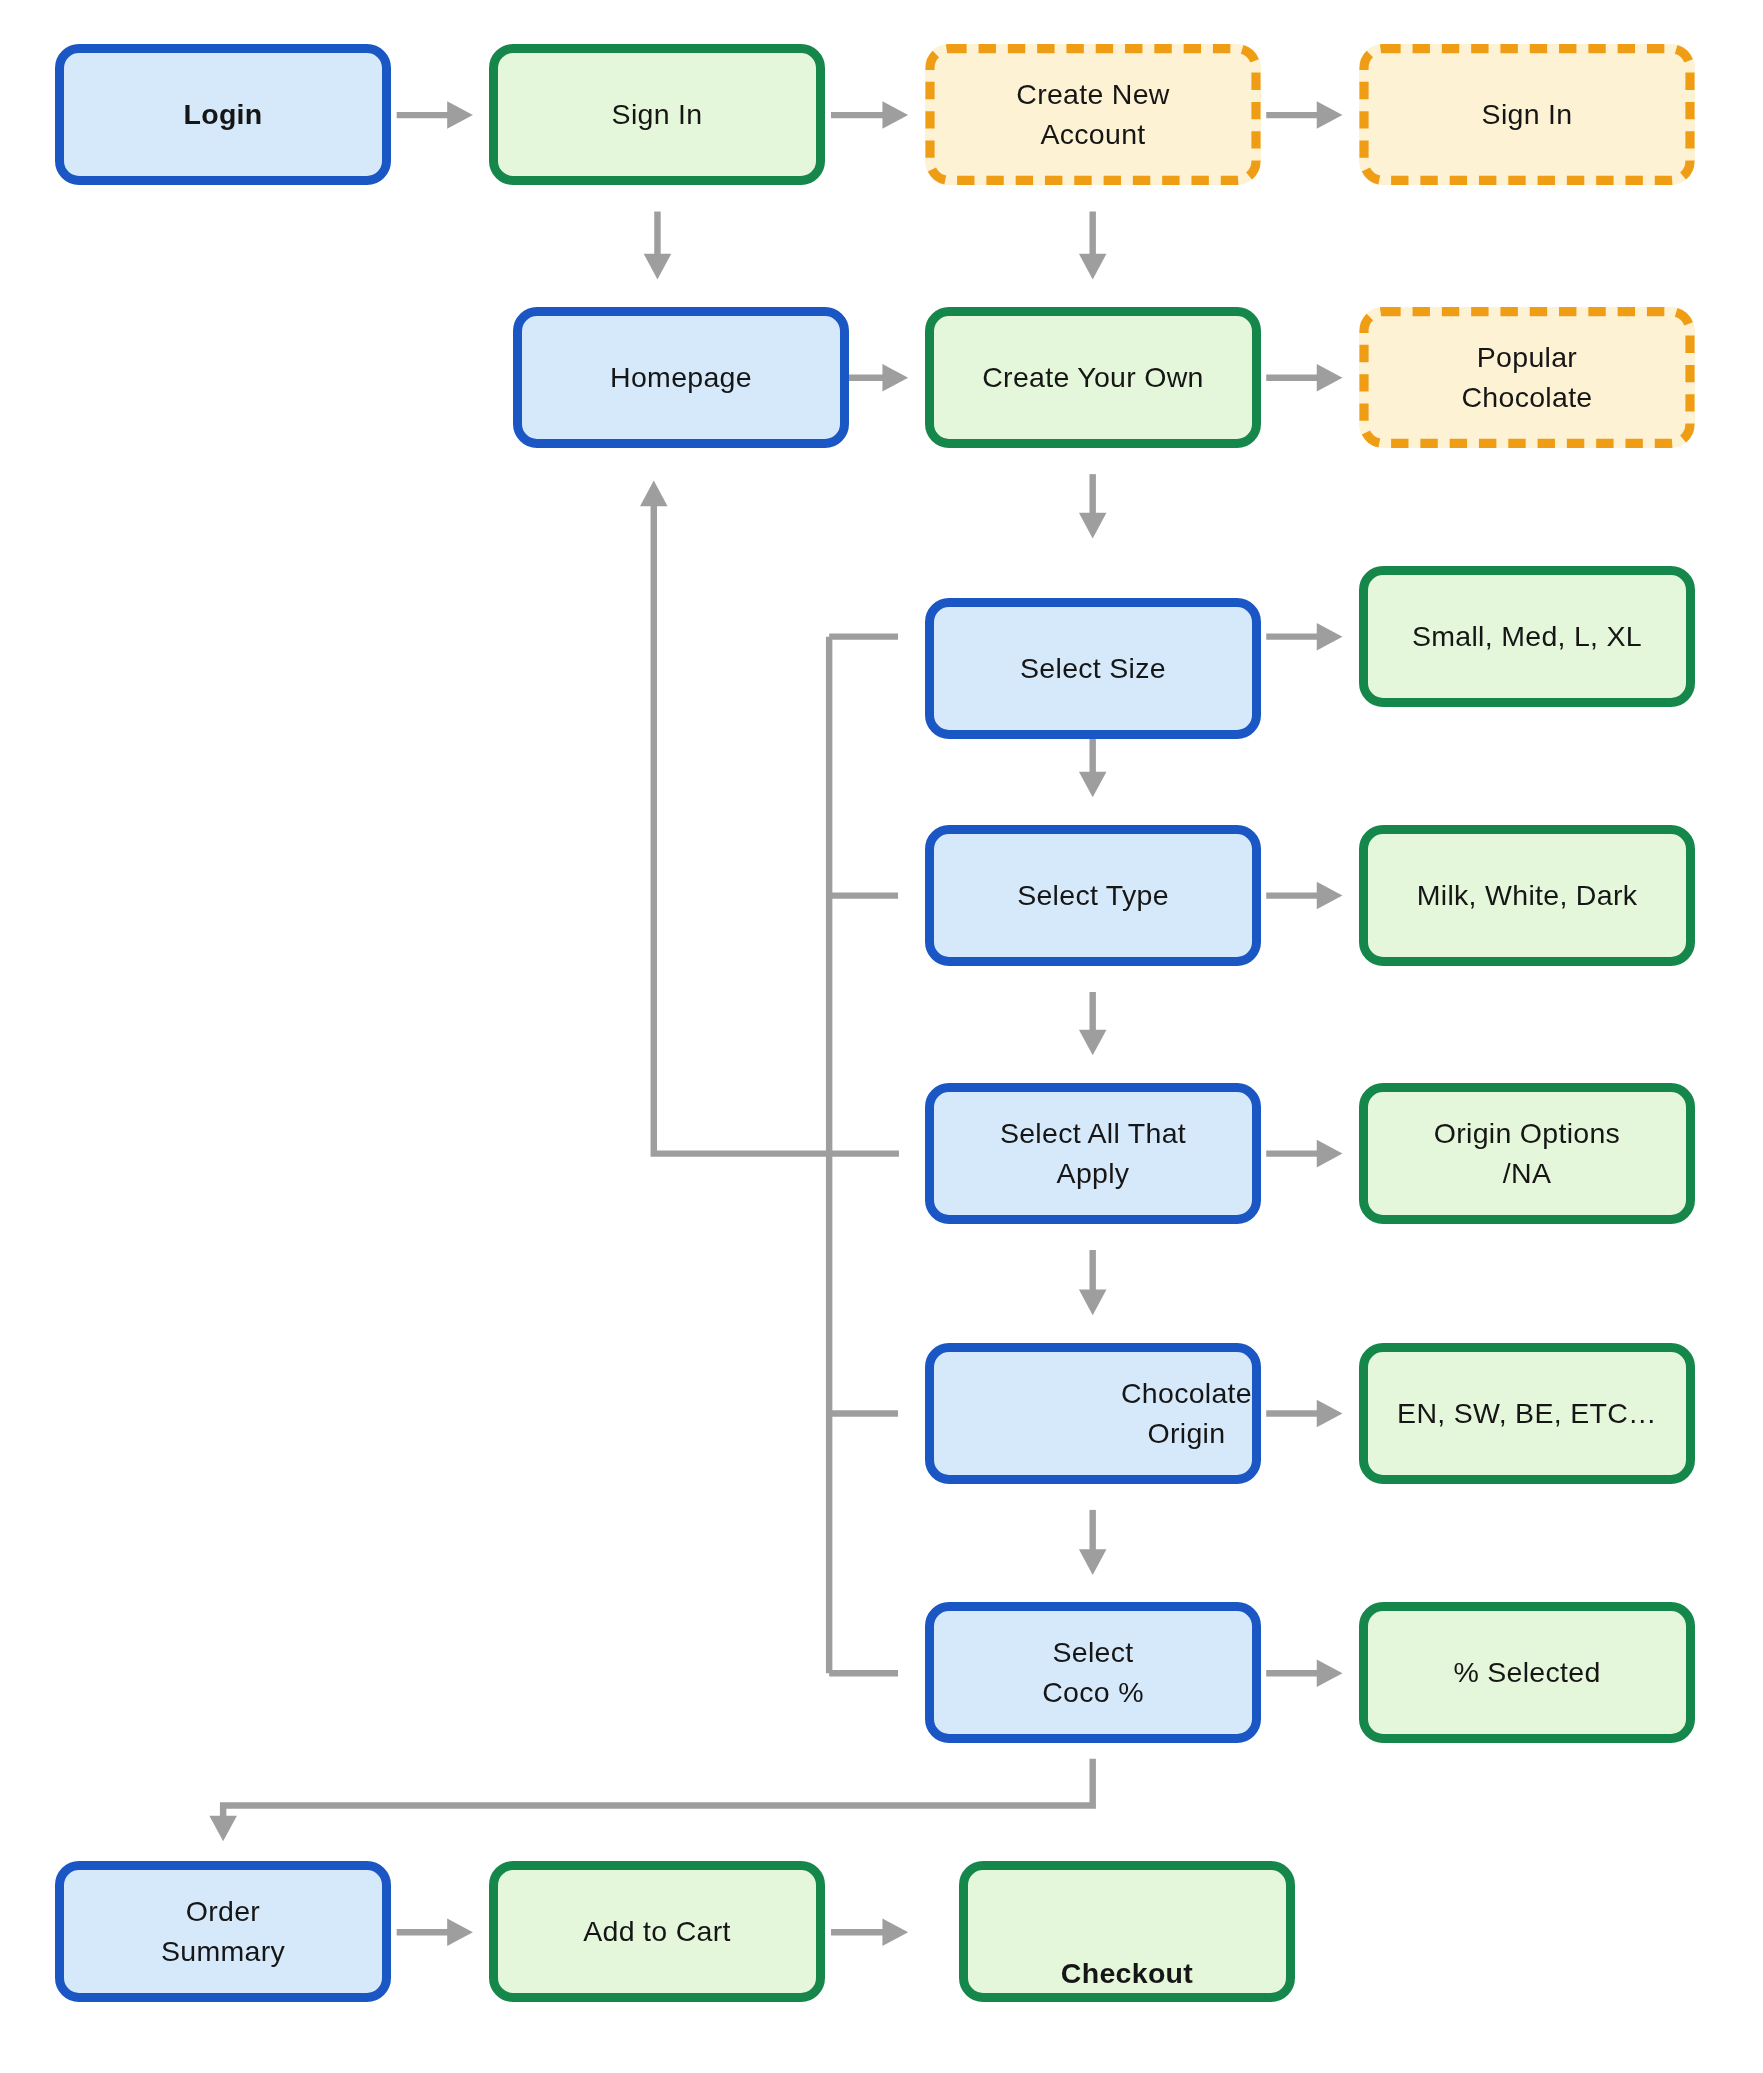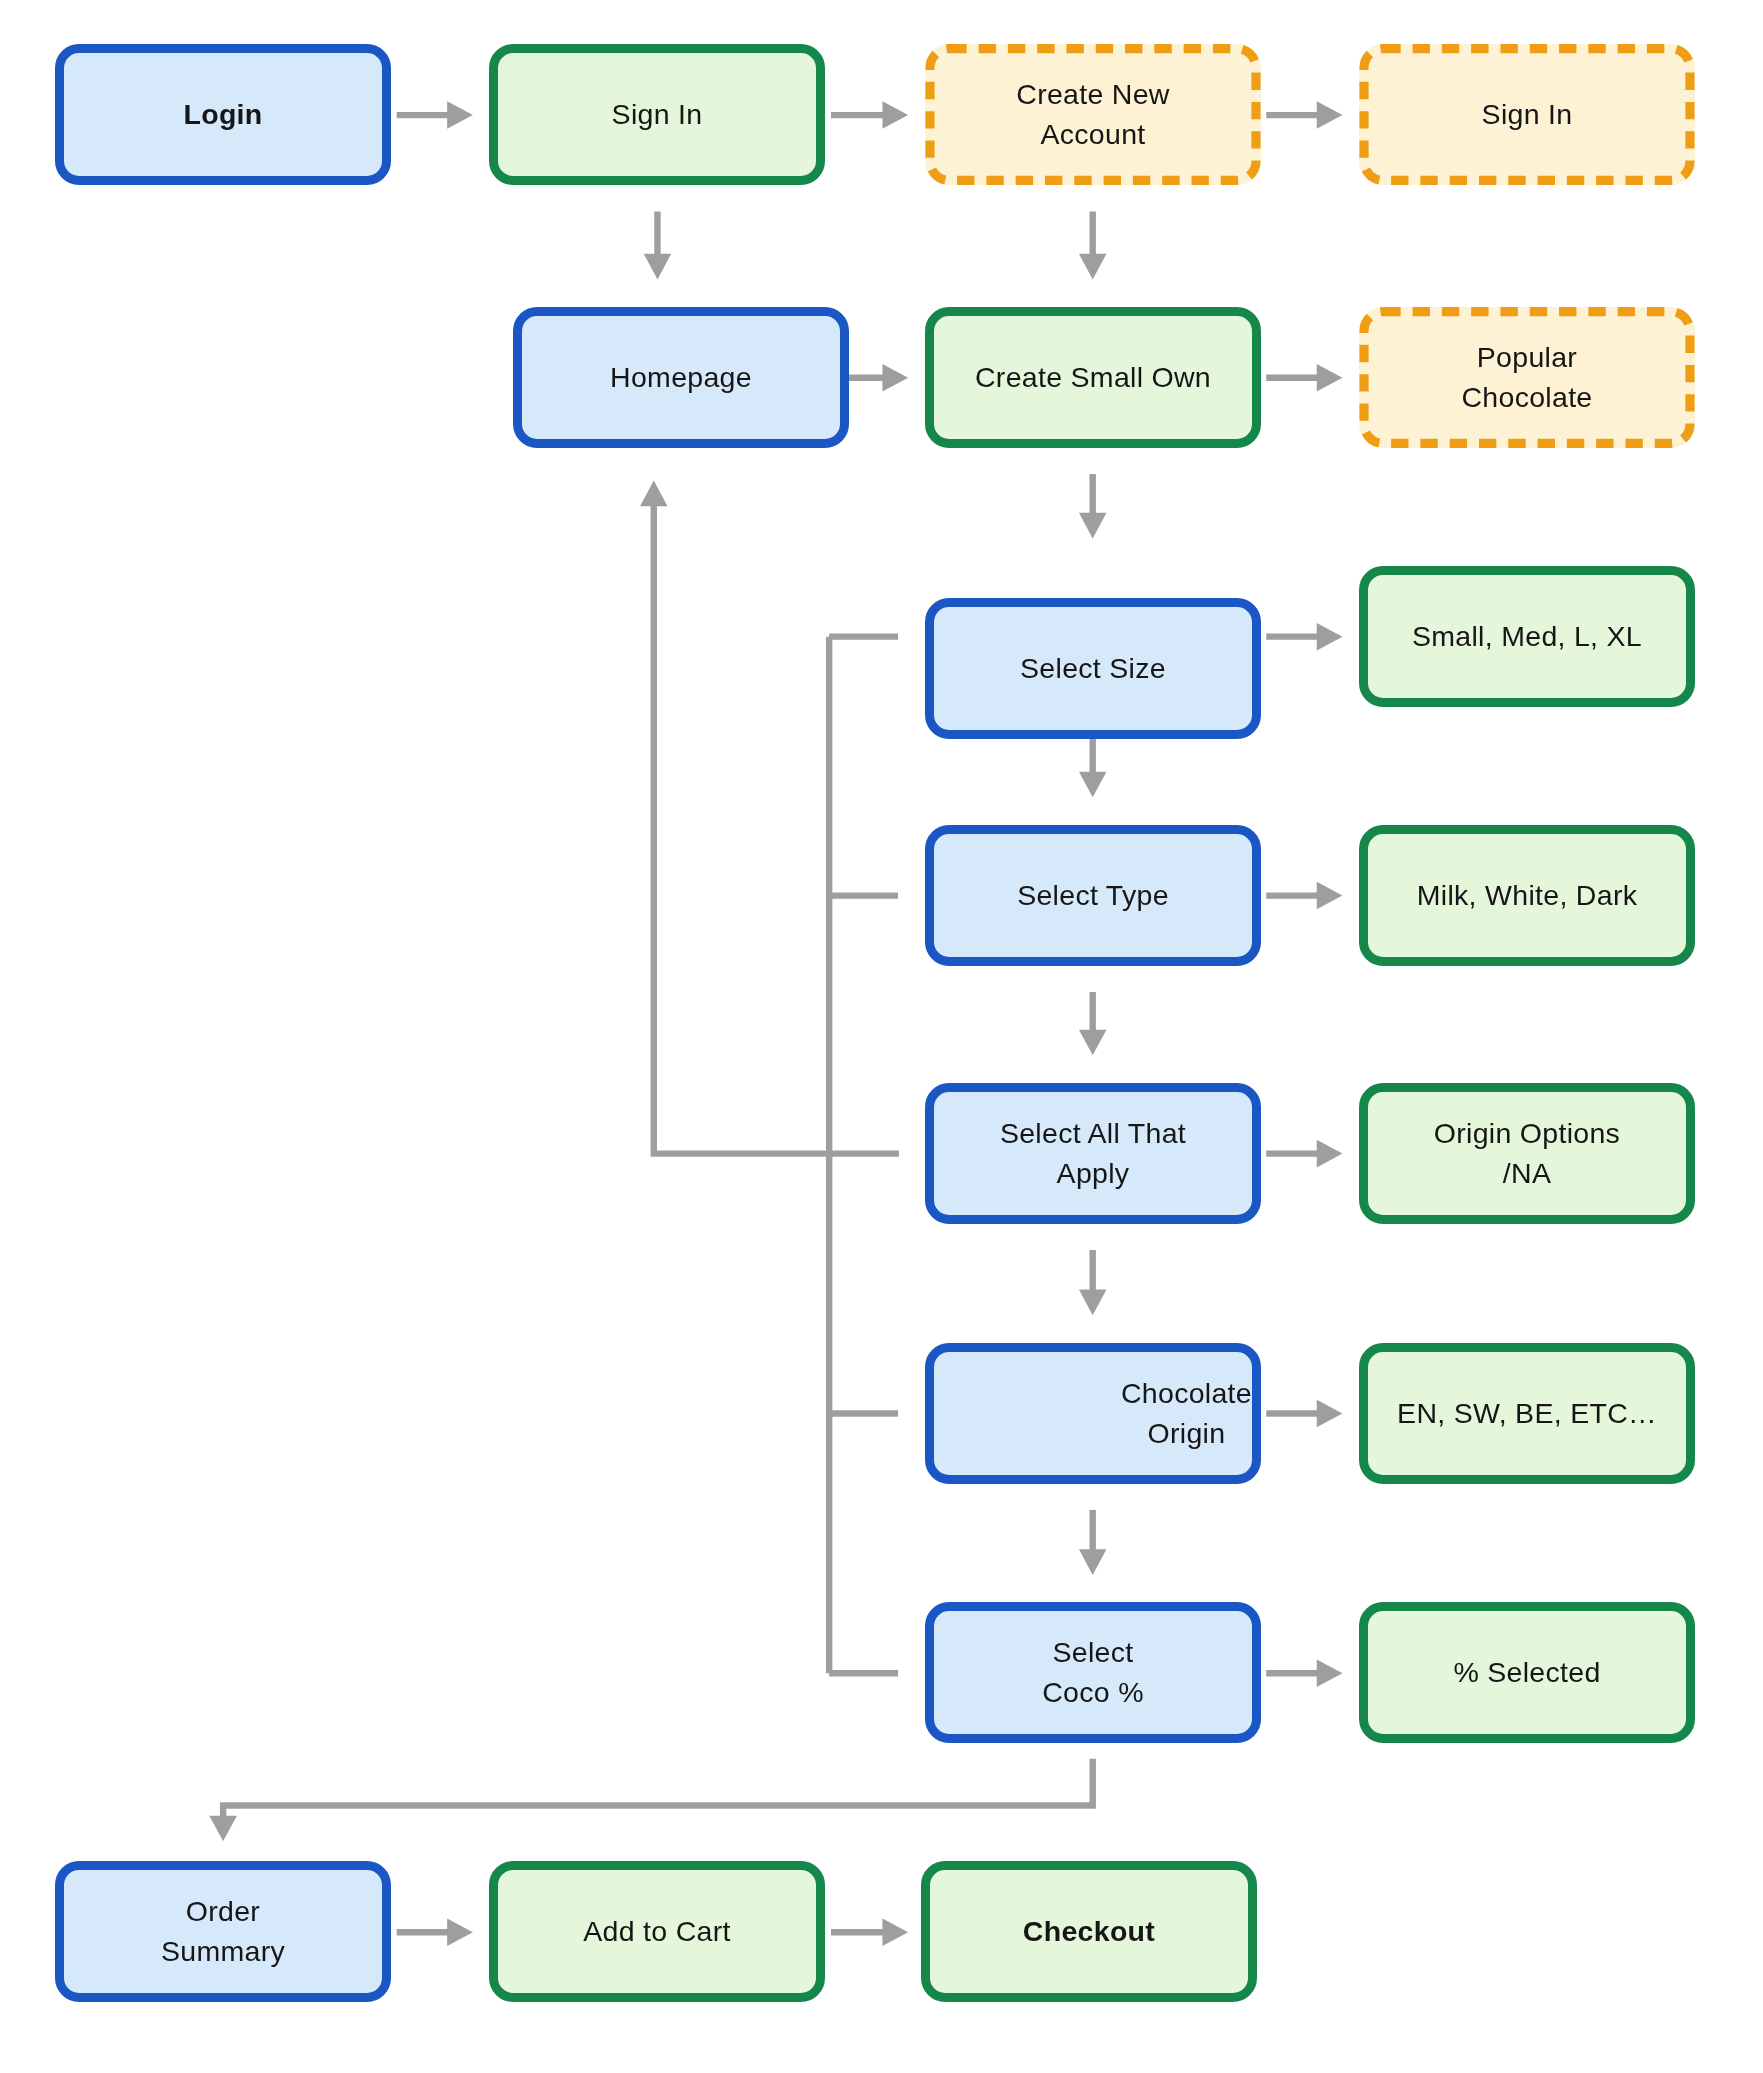--- a/index.html
+++ b/index.html
@@ -95,21 +95,21 @@
     <div class="node optional" style="left: 1359px; top: 44px;">
       <svg class="dash" viewBox="0 0 366 154">
         <rect x="5" y="5" width="356" height="144" rx="21"></rect>
       </svg>
       <span class="label">Sign In</span>
     </div>
     <div class="node screen" style="left: 489px; top: 307px; margin-left: 24px;">
       <span class="label">Homepage</span>
     </div>
     <div class="node action" style="left: 925px; top: 307px;">
-      <span class="label">Create Small Own</span>
+      <span class="label">Create Your Own</span>
     </div>
     <div class="node optional" style="left: 1359px; top: 307px;">
       <svg class="dash" viewBox="0 0 366 154">
         <rect x="5" y="5" width="356" height="144" rx="21"></rect>
       </svg>
       <span class="label">Popular
 Chocolate</span>
     </div>
     <div class="node screen" style="left: 925px; top: 598px;">
       <span class="label">Select Size</span>
@@ -145,17 +145,17 @@
     <div class="node action" style="left: 1359px; top: 1602px;">
       <span class="label">% Selected</span>
     </div>
     <div class="node screen" style="left: 55px; top: 1861px;">
       <span class="label">Order
 Summary</span>
     </div>
     <div class="node action" style="left: 489px; top: 1861px;">
       <span class="label">Add to Cart</span>
     </div>
-    <div class="node action bold" style="left: 921px; top: 1861px;">
+    <div class="node action bold" style="left: 959px; top: 1861px; align-items: flex-end;">
       <span class="label">Checkout</span>
     </div>
   </div>
 
 
 </body></html>

